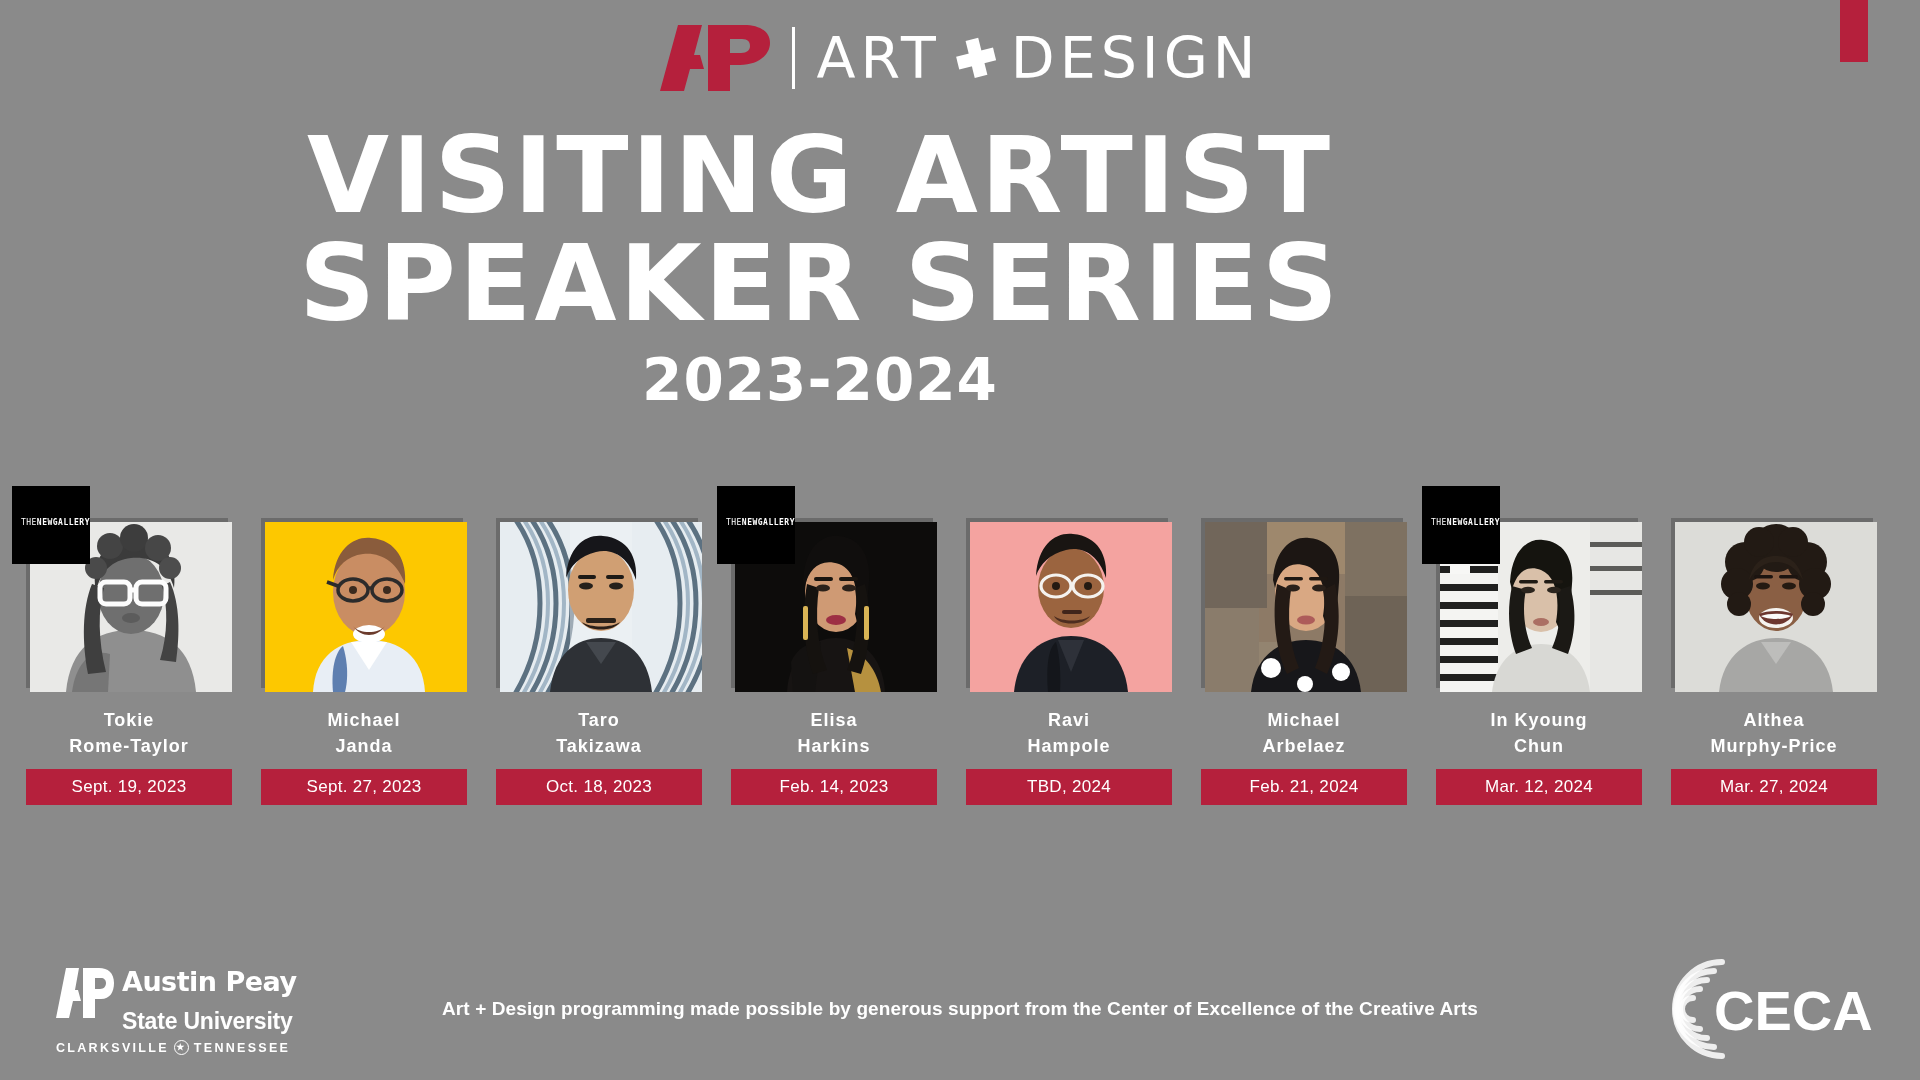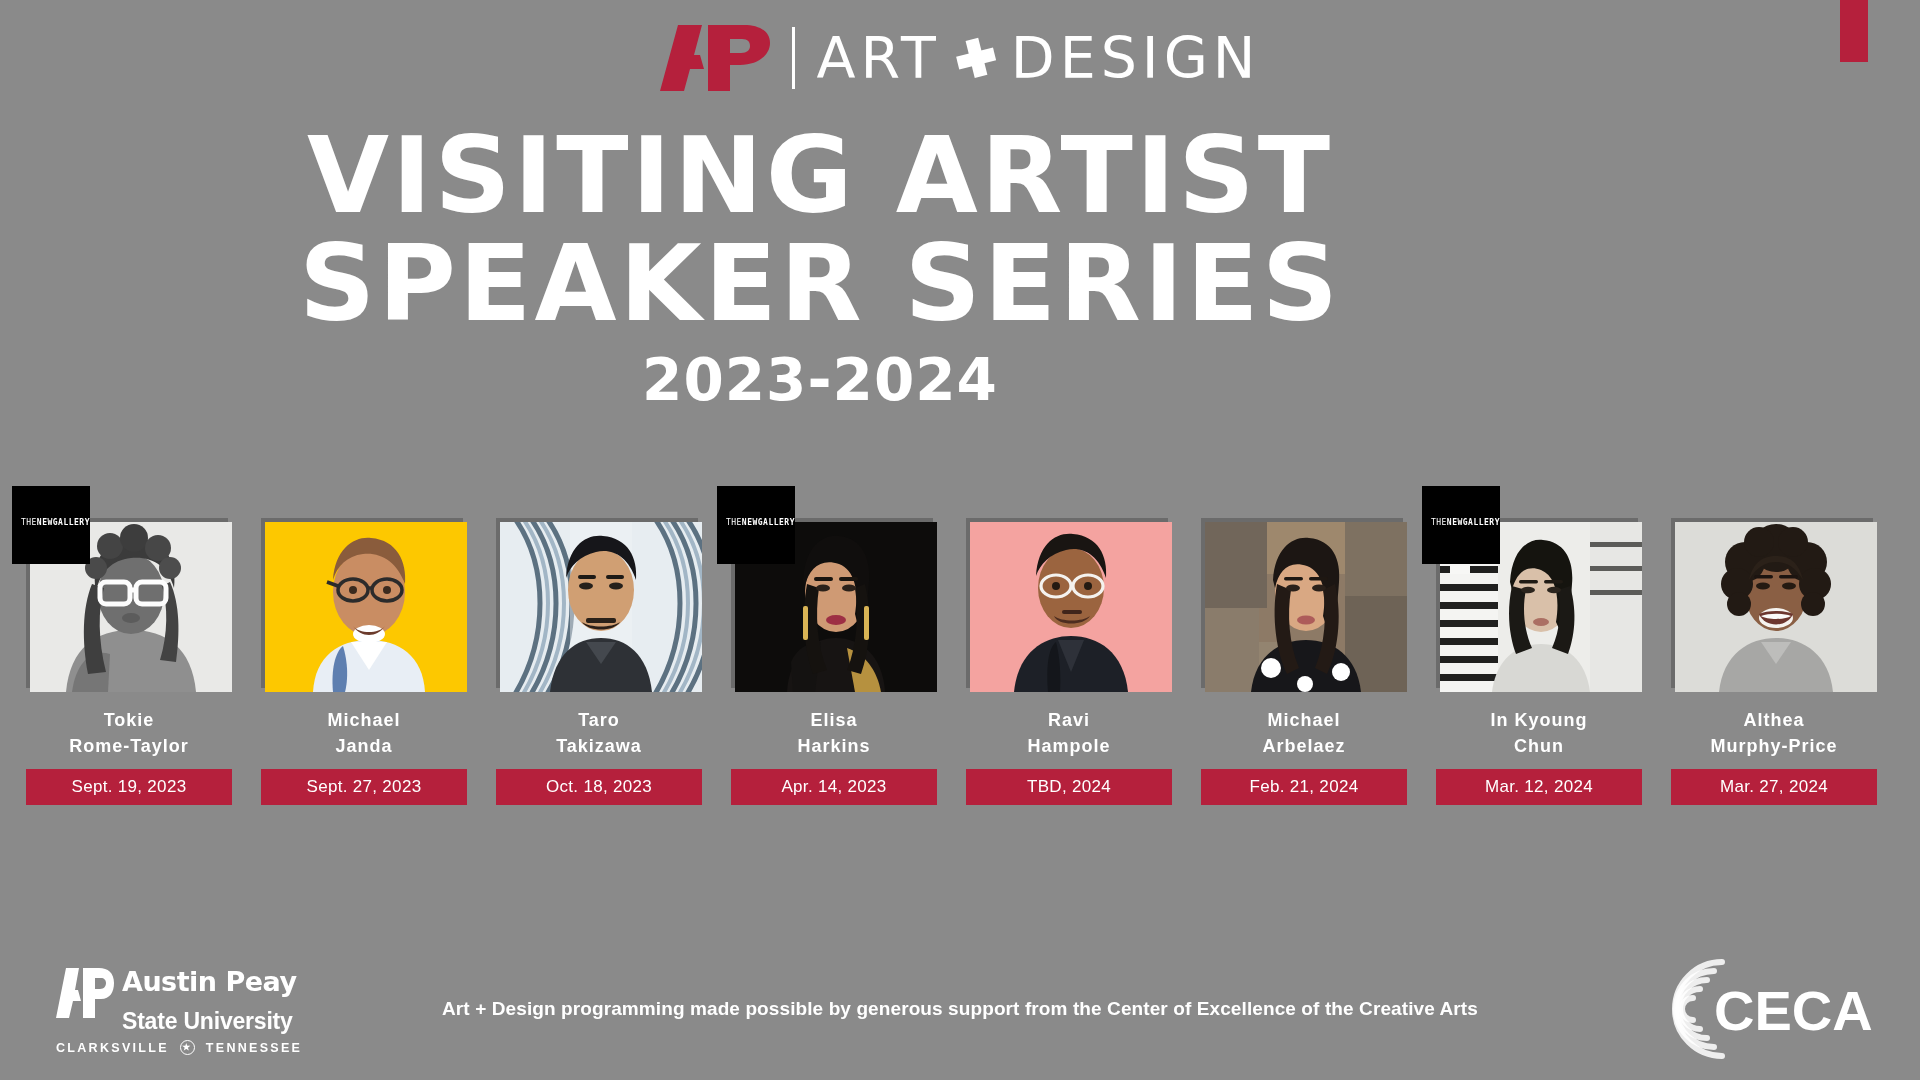--- a/index.html
+++ b/index.html
@@ -159,21 +159,21 @@
     font-weight: 700; font-size: 27px; letter-spacing: -0.5px;
   }
   .apsu-l2 {
     font-family: "Liberation Sans", sans-serif;
     font-weight: 700; font-size: 23px; letter-spacing: -0.2px; margin-top: 15px;
   }
   .apsu-l3 {
     margin-top: 7px;
     font-family: "Liberation Sans", sans-serif;
     font-weight: 700; font-size: 12.5px; letter-spacing: 2.3px;
-    display: flex; align-items: center; gap: 11px;
+    display: flex; align-items: center; gap: 5px;
   }
   .tri-star {
     display: inline-flex; align-items: center; justify-content: center;
     width: 15px; height: 15px; border: 1.4px solid #fff; border-radius: 50%;
     font-size: 9px; line-height: 1;
   }
 
   .support-text {
     position: absolute; left: 0; top: 58px; width: 1920px;
     text-align: center;
@@ -357,21 +357,21 @@
                 <ellipse cx="114" cy="66" rx="7" ry="3.6"></ellipse>
               </g>
      <rect x="79" y="55" width="19" height="4" rx="2" fill="#19140f"></rect>
      <rect x="104" y="55" width="19" height="4" rx="2" fill="#19140f"></rect>
    </g>
         </svg>
       </div>
     </div>
     <div class="speaker-name">Elisa
 Harkins</div>
-    <div class="date-badge">Apr. 14, 2023</div>
+    <div class="date-badge">Feb. 14, 2023</div>
   </div>
     <div class="speaker">
     <div class="portrait-wrap">
 
       <div class="portrait">
         <svg width="202" height="170" viewBox="0 0 202 170" preserveAspectRatio="xMidYMid slice" aria-hidden="true">
           <rect width="202" height="170" fill="#f4a3a0"></rect>
    <g>
      <path d="M44 170 C48 130 74 114 101 114 C128 114 154 130 158 170 Z" fill="#1d2027"></path>
      <path d="M88 118 L101 150 L114 118 Z" fill="#2e3139"></path>

